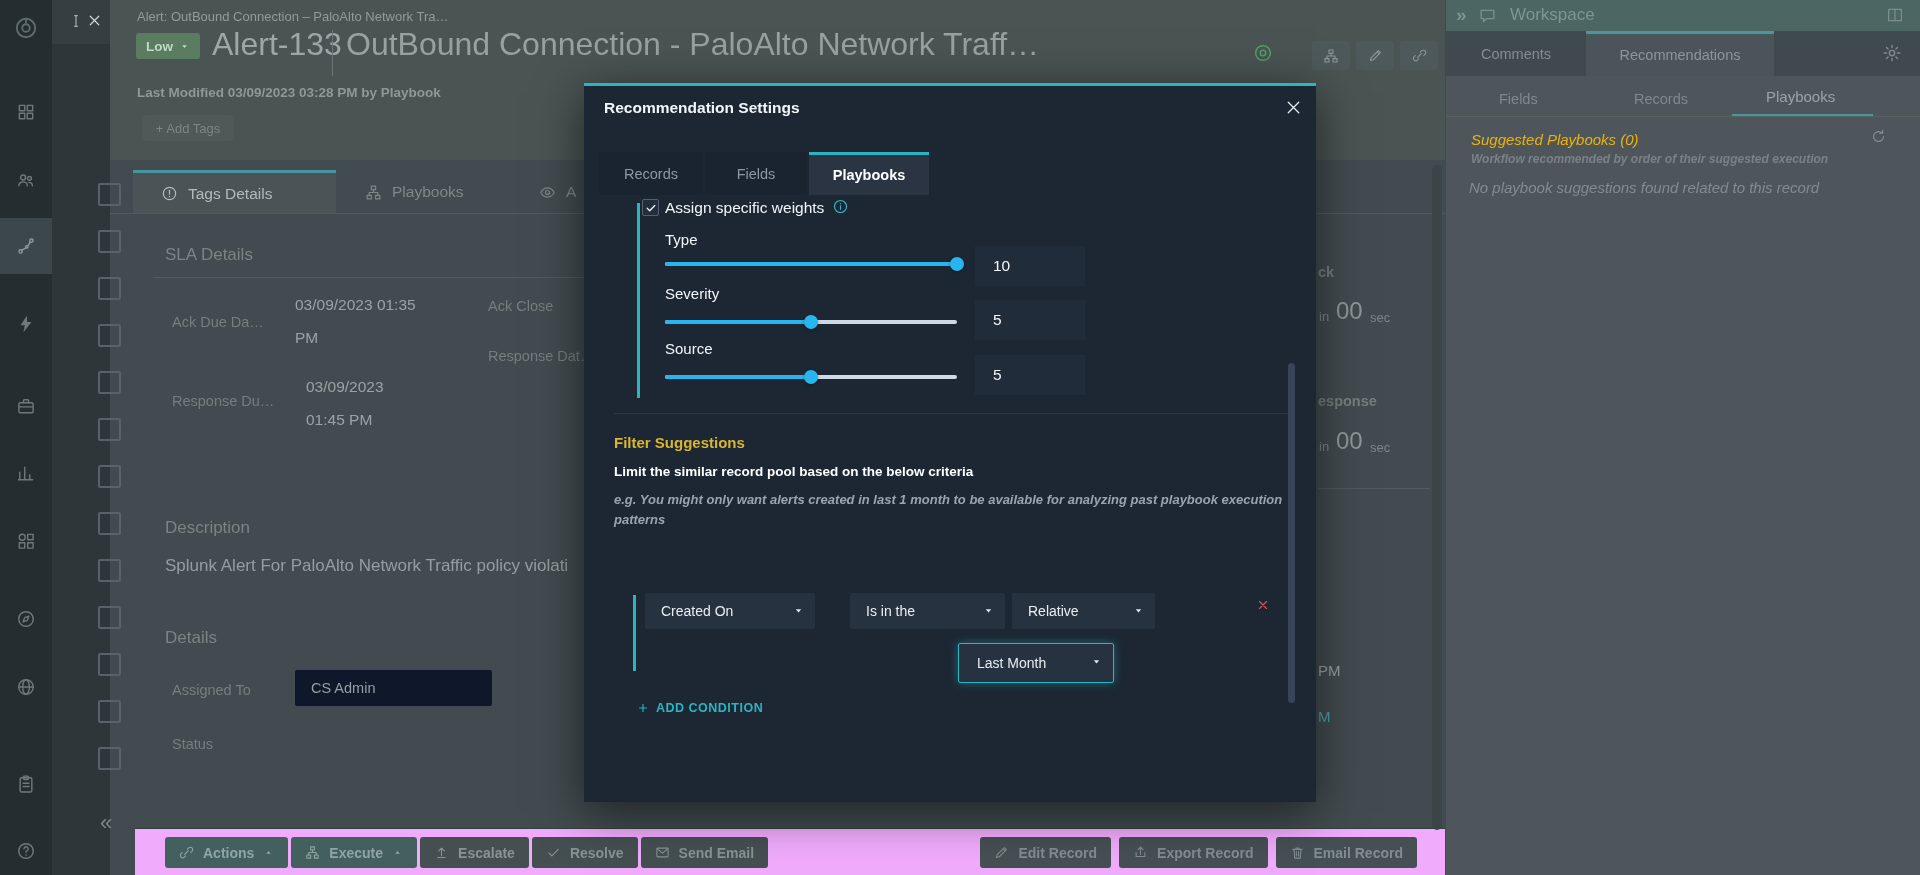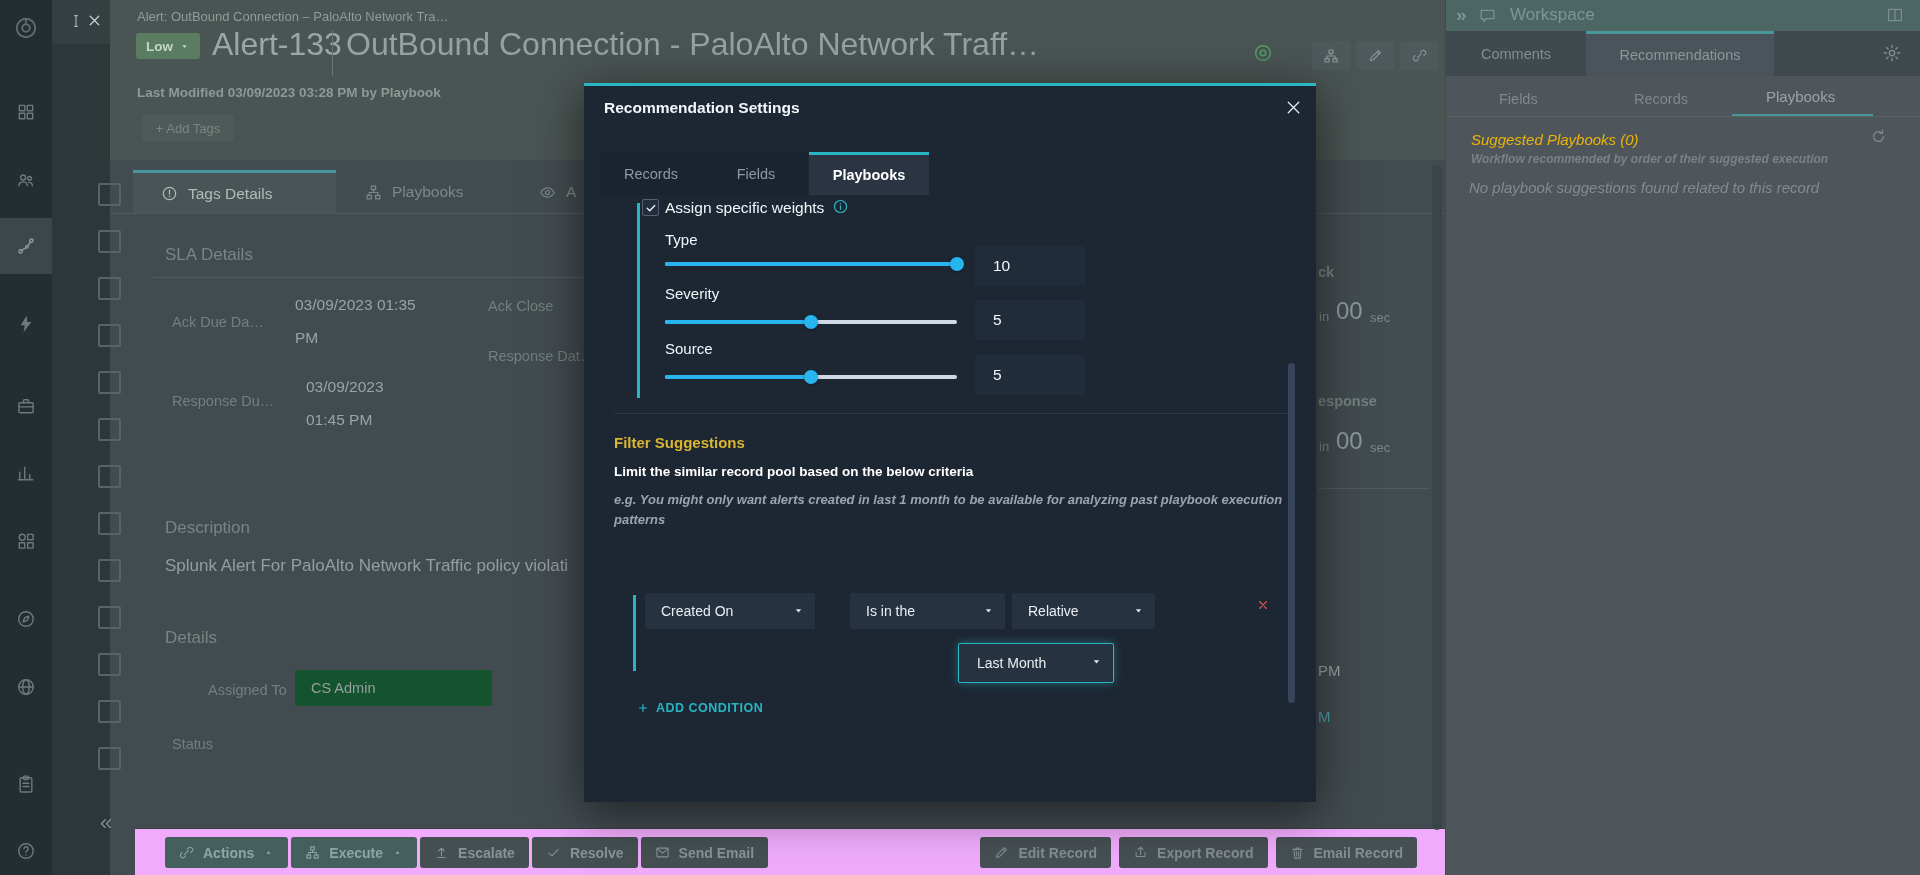--- a/index.html
+++ b/index.html
@@ -37,21 +37,21 @@
 
   .mtab{position:absolute;top:170px;height:44px;box-sizing:border-box;display:flex;align-items:center;gap:10px;padding-left:28px;font-size:15.5px;color:#7d8886;cursor:pointer;}
   .mtab.active{background:#4a5457;border-top:3px solid #47969d;color:#b2bbba;}
   .mtabs-line{position:absolute;left:0;top:213px;width:1335px;height:1px;background:#515b5e;}
 
   .sec-title{position:absolute;font-size:17px;color:#7a8482;}
   .hdiv{position:absolute;height:1px;background:#515b5e;}
   .flabel{position:absolute;font-size:14.5px;color:#747f7d;white-space:nowrap;}
   .fvalue{position:absolute;font-size:15.5px;color:#99a4a4;white-space:nowrap;}
   .ftext{position:absolute;font-size:17px;color:#949ea0;white-space:nowrap;}
-  .fbox{position:absolute;width:197px;height:36px;background:#14532d;border-radius:2px;box-sizing:border-box;display:flex;align-items:center;padding-left:16px;font-size:14.5px;color:#959fa1;}
+  .fbox{position:absolute;width:197px;height:36px;background:#0f172a;border-radius:2px;box-sizing:border-box;display:flex;align-items:center;padding-left:16px;font-size:14.5px;color:#959fa1;}
   .fbox .car{position:absolute;right:10px;top:11px;color:#8b9496;}
 
   .action-bar{position:absolute;left:25px;top:828px;width:1310px;height:47px;background:#f0abfc;border-top:1px solid #353e41;box-sizing:border-box;}
   .ab-left{position:absolute;left:30px;top:8px;display:flex;gap:3px;}
   .ab-right{position:absolute;right:28px;top:8px;display:flex;gap:8px;}
   .abtn{height:31px;display:flex;align-items:center;gap:9px;padding:0 14px;border-radius:3px;font-size:14px;font-weight:600;cursor:pointer;white-space:nowrap;}
   .abtn.accent{background:#44605e;color:#8fa5a2;}
   .abtn.gray{background:#454f52;color:#899294;}
   .abtn.ghost{background:#464f53;color:#838c8f;}
 
@@ -329,21 +329,21 @@
     <div class="flabel" style="left:378px;top:298px;">Ack Close</div>
     <div class="flabel" style="left:378px;top:348px;">Response Dat…</div>
     <div class="flabel" style="left:62px;top:393px;">Response Du…</div>
     <div class="fvalue" style="left:196px;top:378px;">03/09/2023</div>
     <div class="fvalue" style="left:196px;top:411px;">01:45 PM</div>
 
     <div class="sec-title" style="left:55px;top:518px;">Description</div>
     <div class="ftext" style="left:55px;top:556px;">Splunk Alert For PaloAlto Network Traffic policy violati</div>
 
     <div class="sec-title" style="left:55px;top:628px;">Details</div>
-    <div class="flabel" style="left:62px;top:682px;margin-left:36px;">Assigned To</div>
+    <div class="flabel" style="left:62px;top:682px;">Assigned To</div>
     <div class="fbox" style="left:185px;top:670px;">
       <span>CS Admin</span>
     </div>
     <div class="flabel" style="left:62px;top:736px;">Status</div>
 
     <footer class="action-bar">
       <div class="ab-left" id="ab-left">
           <div class="abtn accent">
             <svg viewBox="0 0 24 24" width="15" height="15" fill="none" stroke="currentColor" stroke-width="1.7" stroke-linecap="round" stroke-linejoin="round">
               <path d="M9 15 L15 9"></path>

